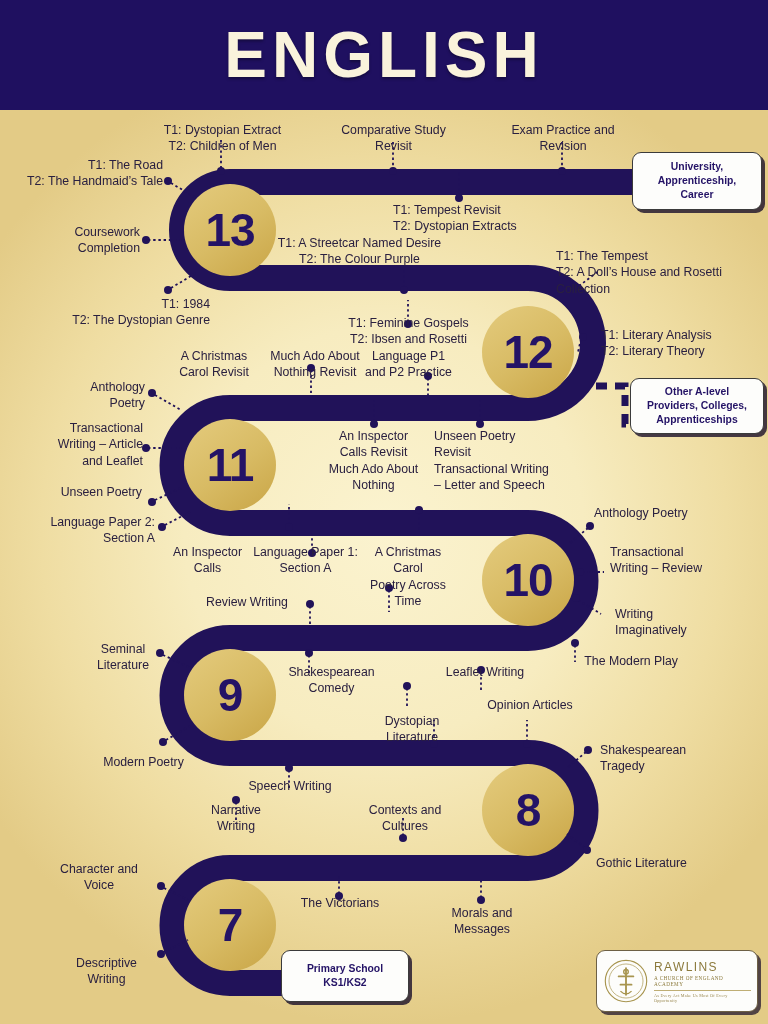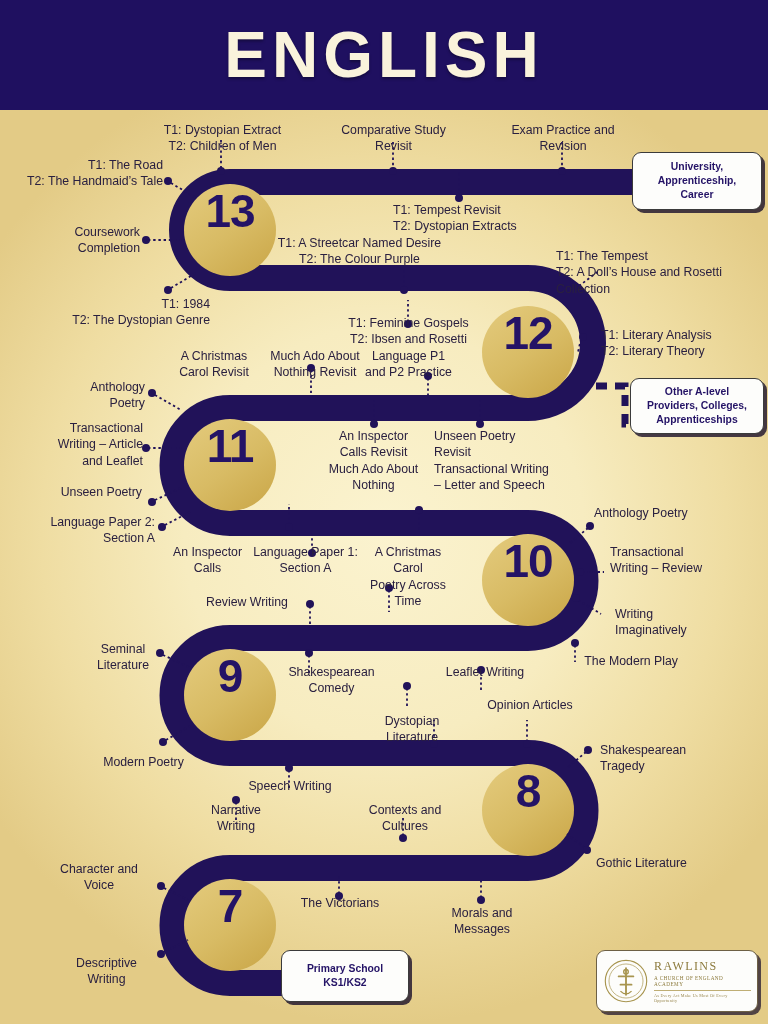--- a/index.html
+++ b/index.html
@@ -31,21 +31,21 @@
     font-family:"Liberation Sans", sans-serif;
     text-shadow:0 2px 3px rgba(0,0,0,.35);
   }
   
   #snake{position:absolute;left:0;top:0;width:768px;height:1024px;}
   
   .year-badge{
     position:absolute;
     border-radius:50%;
     background:radial-gradient(circle at 38% 33%, #e2c878 0%, #d8bb64 55%, #cfae52 100%);
-    display:flex;align-items:flex-start;justify-content:center;
+    display:flex;align-items:center;justify-content:center;
     color:#241366;
     font-weight:bold;
     font-family:"Liberation Sans", sans-serif;
     letter-spacing:-1px;
   }
   
   .lbl{
     position:absolute;
     color:#2a2040;
     font-size:12.3px;
@@ -82,21 +82,21 @@
     border:1px solid #6d6045;
     border-radius:9px;
     box-shadow:3px 3px 0 rgba(20,10,40,.70);
     display:flex;align-items:center;
     box-sizing:border-box;
     padding:4px 6px;
     overflow:hidden;
   }
   #logo-mark{flex:0 0 auto;width:46px;height:46px;}
   #logo-text{flex:1 1 auto;padding-left:5px;color:#8c7a3c;}
-  #logo-name{font-size:12px;letter-spacing:1.4px;font-family:Liberation Serif, serif;}
+  #logo-name{font-size:12px;letter-spacing:1.4px;font-family:Liberation Sans, sans-serif;}
   #logo-sub{font-size:5.2px;letter-spacing:.45px;font-family:"Liberation Serif", serif;margin-top:1px;}
   #logo-rule{height:1px;background:#b6a濃;}
   #logo-rule{height:1px;background:#bfae74;margin:3px 0 2px 0;}
   #logo-tag{font-size:4.2px;letter-spacing:.25px;font-family:"Liberation Serif", serif;color:#9a8850;}
 </style>
 </head>
 <body>
 
 <div id="page">
 

